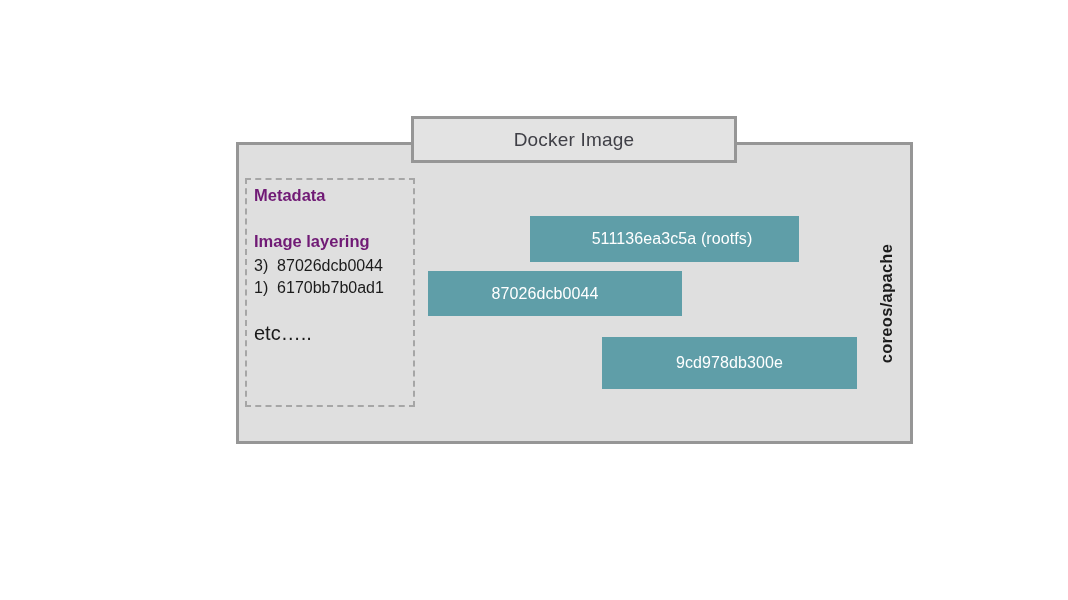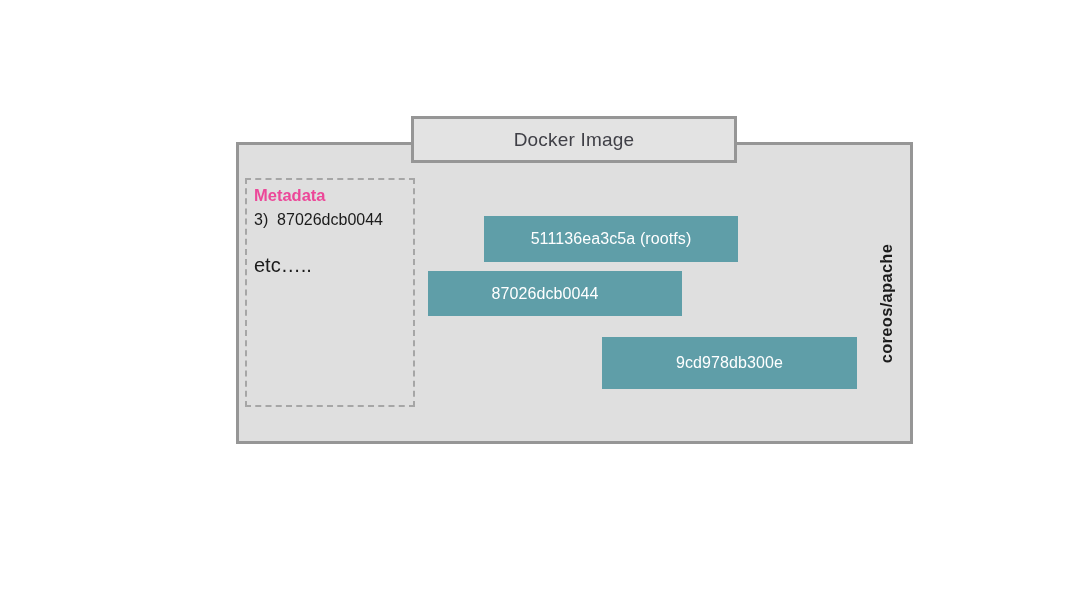--- a/index.html
+++ b/index.html
@@ -69,21 +69,21 @@
   .metadata-inner {
     position: absolute;
     left: 254px;
     top: 186px;
     width: 165px;
     z-index: 3;
   }
   .meta-heading {
     font-size: 16.5px;
     font-weight: bold;
-    color: #ec4899;
+    color: #701a75;
     line-height: 1.2;
   }
   .meta-heading.layering {
     margin-top: 26px;
   }
   .meta-layer-list {
     margin: 3px 0 12px 0;
     padding: 0;
     list-style: none;
   }
@@ -109,21 +109,21 @@
     z-index: 4;
   }
   .layer-bar-label {
     font-size: 16px;
     color: #ffffff;
     white-space: nowrap;
     letter-spacing: 0.1px;
   }
 
   
-  .layer-rootfs  { left: 484px; top: 216px; width: 254px; height: 46px; }
+  .layer-rootfs  { left: 530px; top: 216px; width: 254px; height: 46px; padding-left: 15px; }
   .layer-87026   { left: 428px; top: 271px; width: 254px; height: 45px; }
   .layer-9cd97   { left: 602px; top: 337px; width: 255px; height: 52px; }
   .layer-6170b   { left: 357px; top: 382px; width: 256px; height: 37px; z-index: 5; }
 
   
   .layer-87026 .layer-bar-label  { transform: translateX(-10px); }
   .layer-6170b .layer-bar-label  { transform: translateX(32px); }
 
   
   .repo-label {
@@ -155,23 +155,25 @@
 
   <div class="image-header">
     <span class="image-header-label">Docker Image</span>
   </div>
 
   <div class="metadata-panel"></div>
 
   <div class="metadata-inner">
     <div class="meta-heading">Metadata</div>
 
+    <div class="meta-heading layering">Image layering</div>
 
     <ul class="meta-layer-list">
       <li class="meta-layer-item">3)  87026dcb0044</li>
+      <li class="meta-layer-item">1)  6170bb7b0ad1</li>
     </ul>
 
     <div class="meta-etc">etc…..</div>
   </div>
 
   <div class="layer-bar layer-rootfs">
     <span class="layer-bar-label">511136ea3c5a (rootfs)</span>
   </div>
 
   <div class="layer-bar layer-87026">

